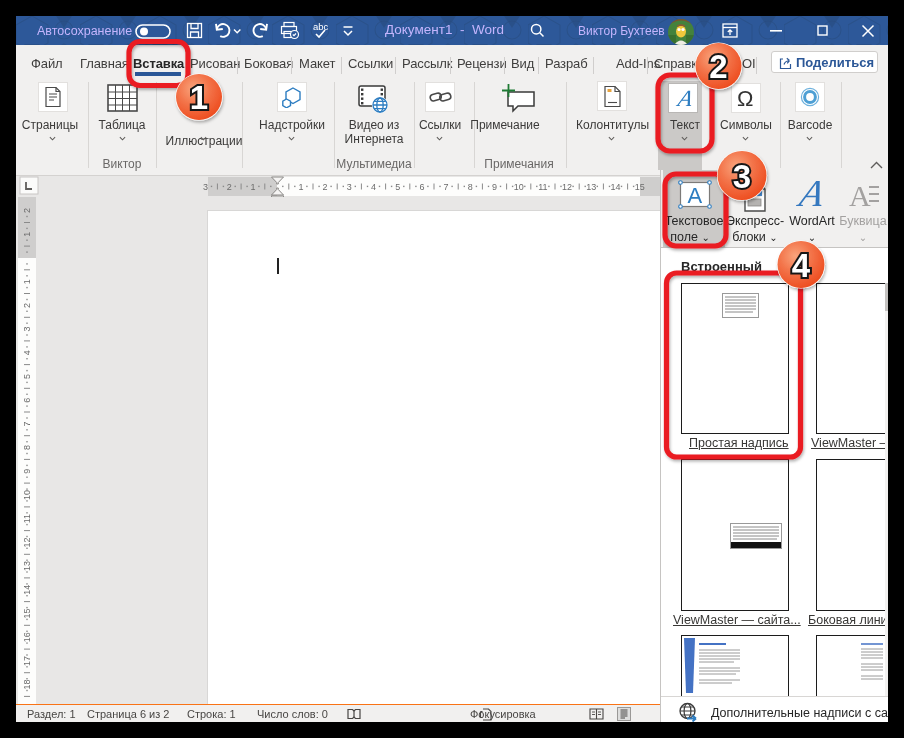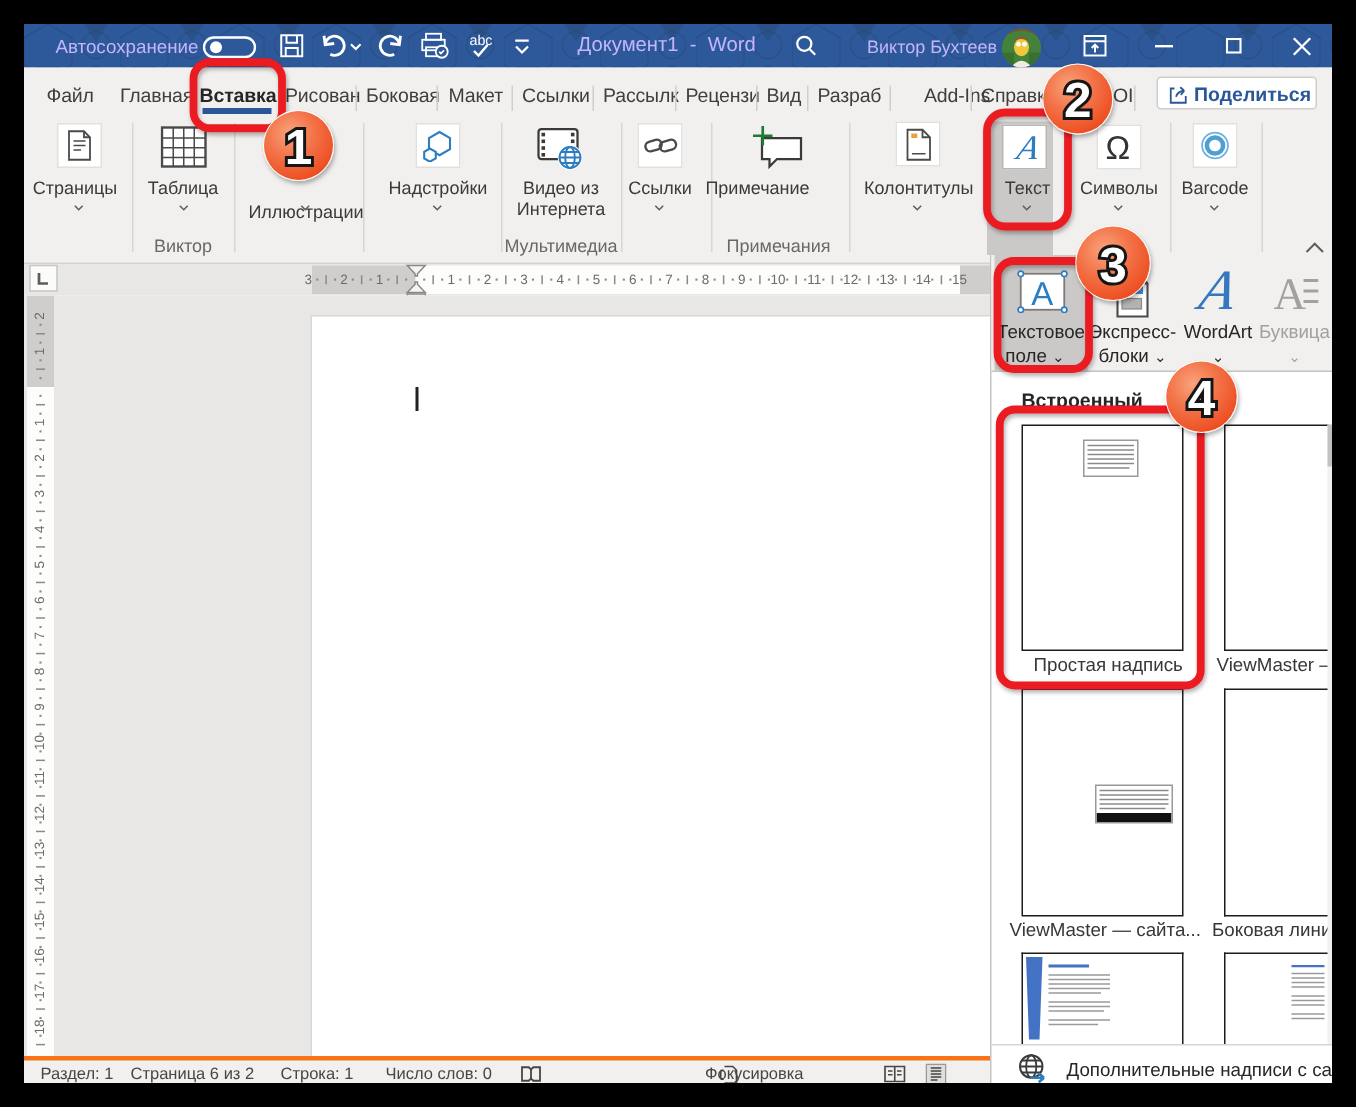--- a/index.html
+++ b/index.html
@@ -19,28 +19,28 @@
   .ibox{position:absolute;width:30px;height:30px;background:#fff;border:1px solid #e2e0de;box-sizing:border-box;}
   .rlbl{position:absolute;font-size:12px;color:#3b3a39;text-align:center;white-space:nowrap;}
   .glbl{position:absolute;top:79px;font-size:12px;color:#6a6867;text-align:center;white-space:nowrap;}
   .chev{position:absolute;width:7px;height:7px;}
   
   #hruler{position:absolute;left:0;top:160px;width:872px;height:21px;background:#e8e7e6;}
   
   #canvas{position:absolute;left:0;top:181px;width:872px;height:507px;background:#e8e7e6;}
   #page{position:absolute;left:192px;top:14px;width:460px;height:493px;background:#fff;box-shadow:0 0 0 1px #d8d7d6;}
   
-  #status{position:absolute;left:0;top:688px;width:872px;height:18px;background:#f1f0ef;border-top:3px solid #f97316;box-sizing:border-box;}
+  #status{position:absolute;left:0;top:688px;width:872px;height:18px;background:#f1f0ef;border-top:1px solid #f97316;box-sizing:border-box;}
   #status .s{position:absolute;top:3px;font-size:11px;color:#484644;white-space:nowrap;}
   
   #panel{position:absolute;left:644px;top:154px;width:228px;height:552px;background:#fff;border-left:1px solid #c6c4c2;box-sizing:border-box;}
   #panel .hdr{position:absolute;left:0;top:0;width:100%;height:78px;background:#f1f0ef;border-bottom:1px solid #c6c4c2;box-sizing:border-box;}
   .fbtn-lbl{position:absolute;font-size:12.5px;color:#262626;text-align:center;white-space:nowrap;}
   .thumb{position:absolute;width:108px;background:#fff;border:1px solid #1c1c1c;box-sizing:border-box;}
-  .tlbl{position:absolute;font-size:12.5px;color:#383735;white-space:nowrap;}
+  .tlbl{position:absolute;font-size:12.5px;color:#383735;white-space:nowrap;text-decoration:underline;}
   
   #ann{position:absolute;left:0;top:0;width:904px;height:738px;pointer-events:none;}
 </style></head>
 <body>
 <div id="win">
   <div id="titlebar">
     <svg class="abs" width="872" height="29" style="left:0;top:0">
       <defs>
           <pattern id="hexp" width="64" height="56" patternUnits="userSpaceOnUse">
         <g fill="none" stroke="#26497c" stroke-opacity="0.5" stroke-width="1.2">

